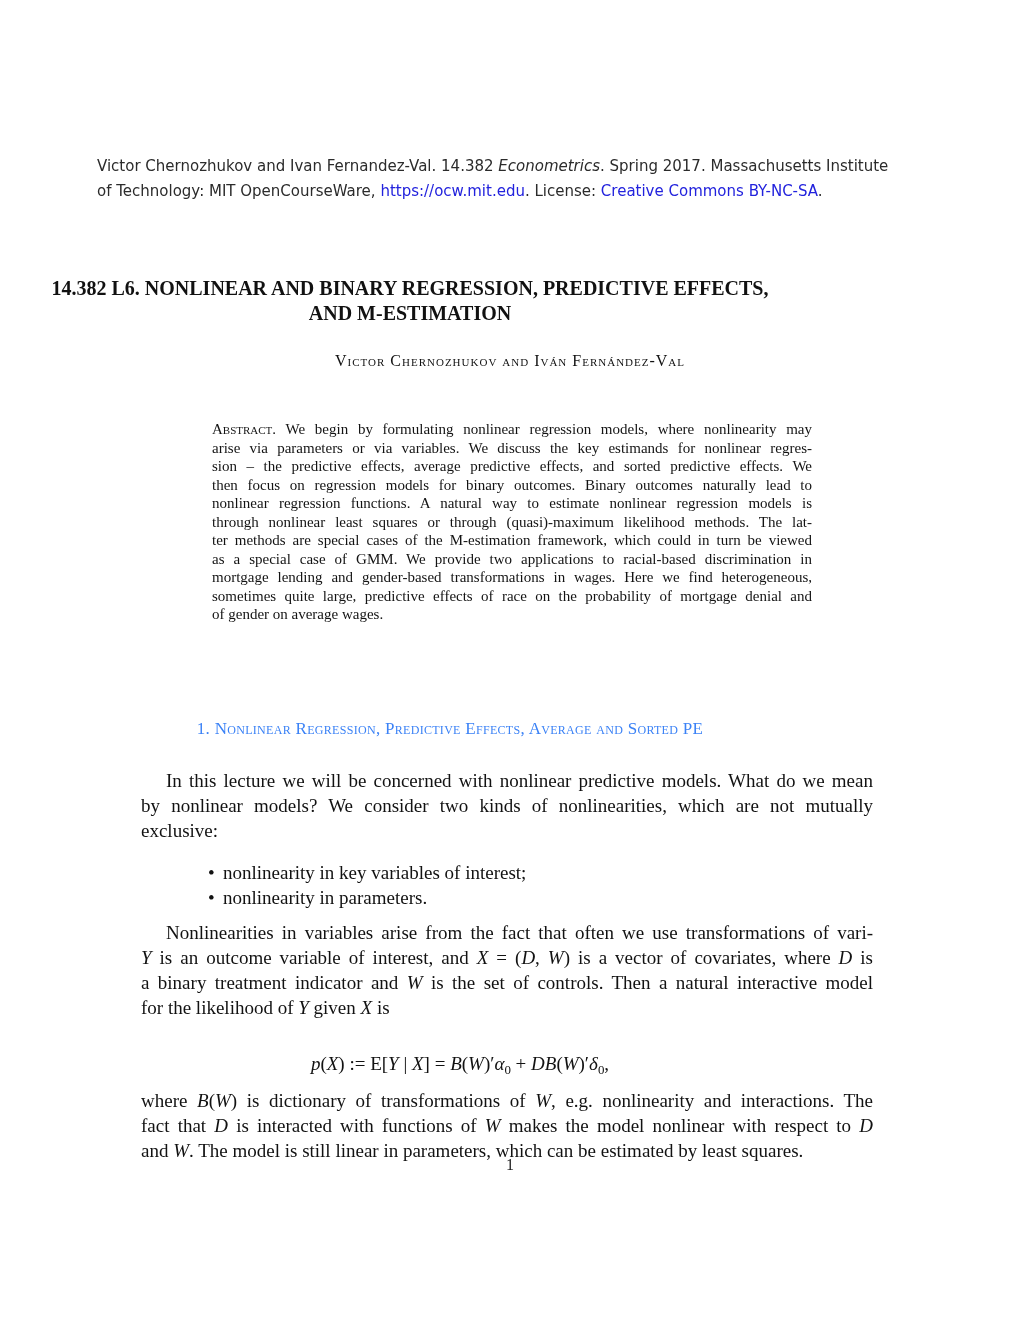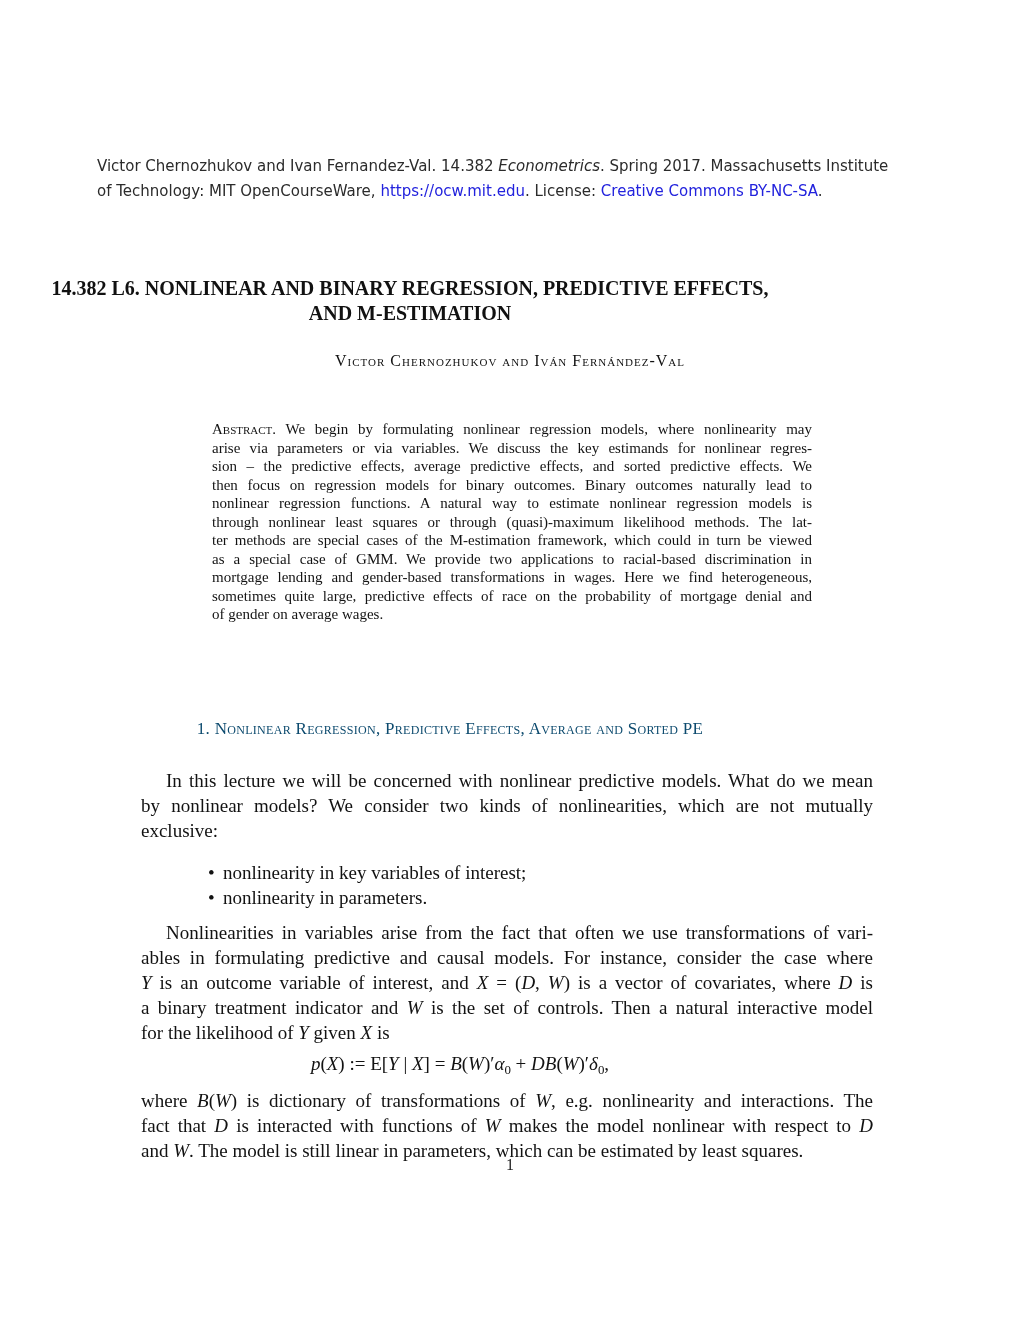--- a/index.html
+++ b/index.html
@@ -44,21 +44,21 @@
   
   .abstract-block {
     left: 212px; top: 392px; width: 600px;
     font-size: 15px; line-height: 18.5px; color: #131313;
   }
 
   
   .section-heading {
     left: 0; top: 691px; width: 900px;
     text-align: center; font-variant: small-caps;
-    font-size: 17px; letter-spacing: 0.3px; color: #0c4a6e;
+    font-size: 17px; letter-spacing: 0.3px; color: #3b82f6;
   }
 
   
   .bodytxt { font-size: 19px; line-height: 25px; color: #121212; }
   .para-1 { left: 141px; top: 740px; width: 732px; }
   .bullet-list { left: 208px; top: 832px; width: 660px; }
   .para-2 { left: 141px; top: 892px; width: 732px; }
   .equation-line {
     left: 0; top: 1023px; width: 920px;
     text-align: center; font-size: 19px; line-height: 25px; color: #121212;
@@ -121,21 +121,20 @@
       <div class="ln"><span class="seg-r">exclusive:</span></div>
     </div>
 
   <div class="block bodytxt bullet-list">
       <div class="ln"><span class="seg-bu">•</span><span class="seg-r">nonlinearity in key variables of interest;</span></div>
       <div class="ln"><span class="seg-bu">•</span><span class="seg-r">nonlinearity in parameters.</span></div>
     </div>
 
   <div class="block bodytxt para-2">
       <div class="ln jst ind"><span class="seg-r">Nonlinearities in variables arise from the fact that often we use transformations of vari-</span></div>
-      <div class="ln jst"><span class="seg-r">ables in formulating predictive and causal models. For instance, consider the case where</span></div>
       <div class="ln jst"><span class="seg-i">Y</span><span class="seg-r"> is an outcome variable of interest, and </span><span class="seg-i">X</span><span class="seg-r"> = (</span><span class="seg-i">D</span><span class="seg-r">, </span><span class="seg-i">W</span><span class="seg-r">) is a vector of covariates, where </span><span class="seg-i">D</span><span class="seg-r"> is</span></div>
       <div class="ln jst"><span class="seg-r">a binary treatment indicator and </span><span class="seg-i">W</span><span class="seg-r"> is the set of controls. Then a natural interactive model</span></div>
       <div class="ln"><span class="seg-r">for the likelihood of </span><span class="seg-i">Y</span><span class="seg-r"> given </span><span class="seg-i">X</span><span class="seg-r"> is</span></div>
     </div>
 
   <div class="block equation-line">
       <div class="ln"><span class="seg-i">p</span><span class="seg-r">(</span><span class="seg-i">X</span><span class="seg-r">) := E[</span><span class="seg-i">Y</span><span class="seg-r"> | </span><span class="seg-i">X</span><span class="seg-r">] = </span><span class="seg-i">B</span><span class="seg-r">(</span><span class="seg-i">W</span><span class="seg-r">)′</span><span class="seg-i">α</span><span class="seg-sb">0</span><span class="seg-r"> + </span><span class="seg-i">DB</span><span class="seg-r">(</span><span class="seg-i">W</span><span class="seg-r">)′</span><span class="seg-i">δ</span><span class="seg-sb">0</span><span class="seg-r">,</span></div>
     </div>
 
   <div class="block bodytxt para-3">

